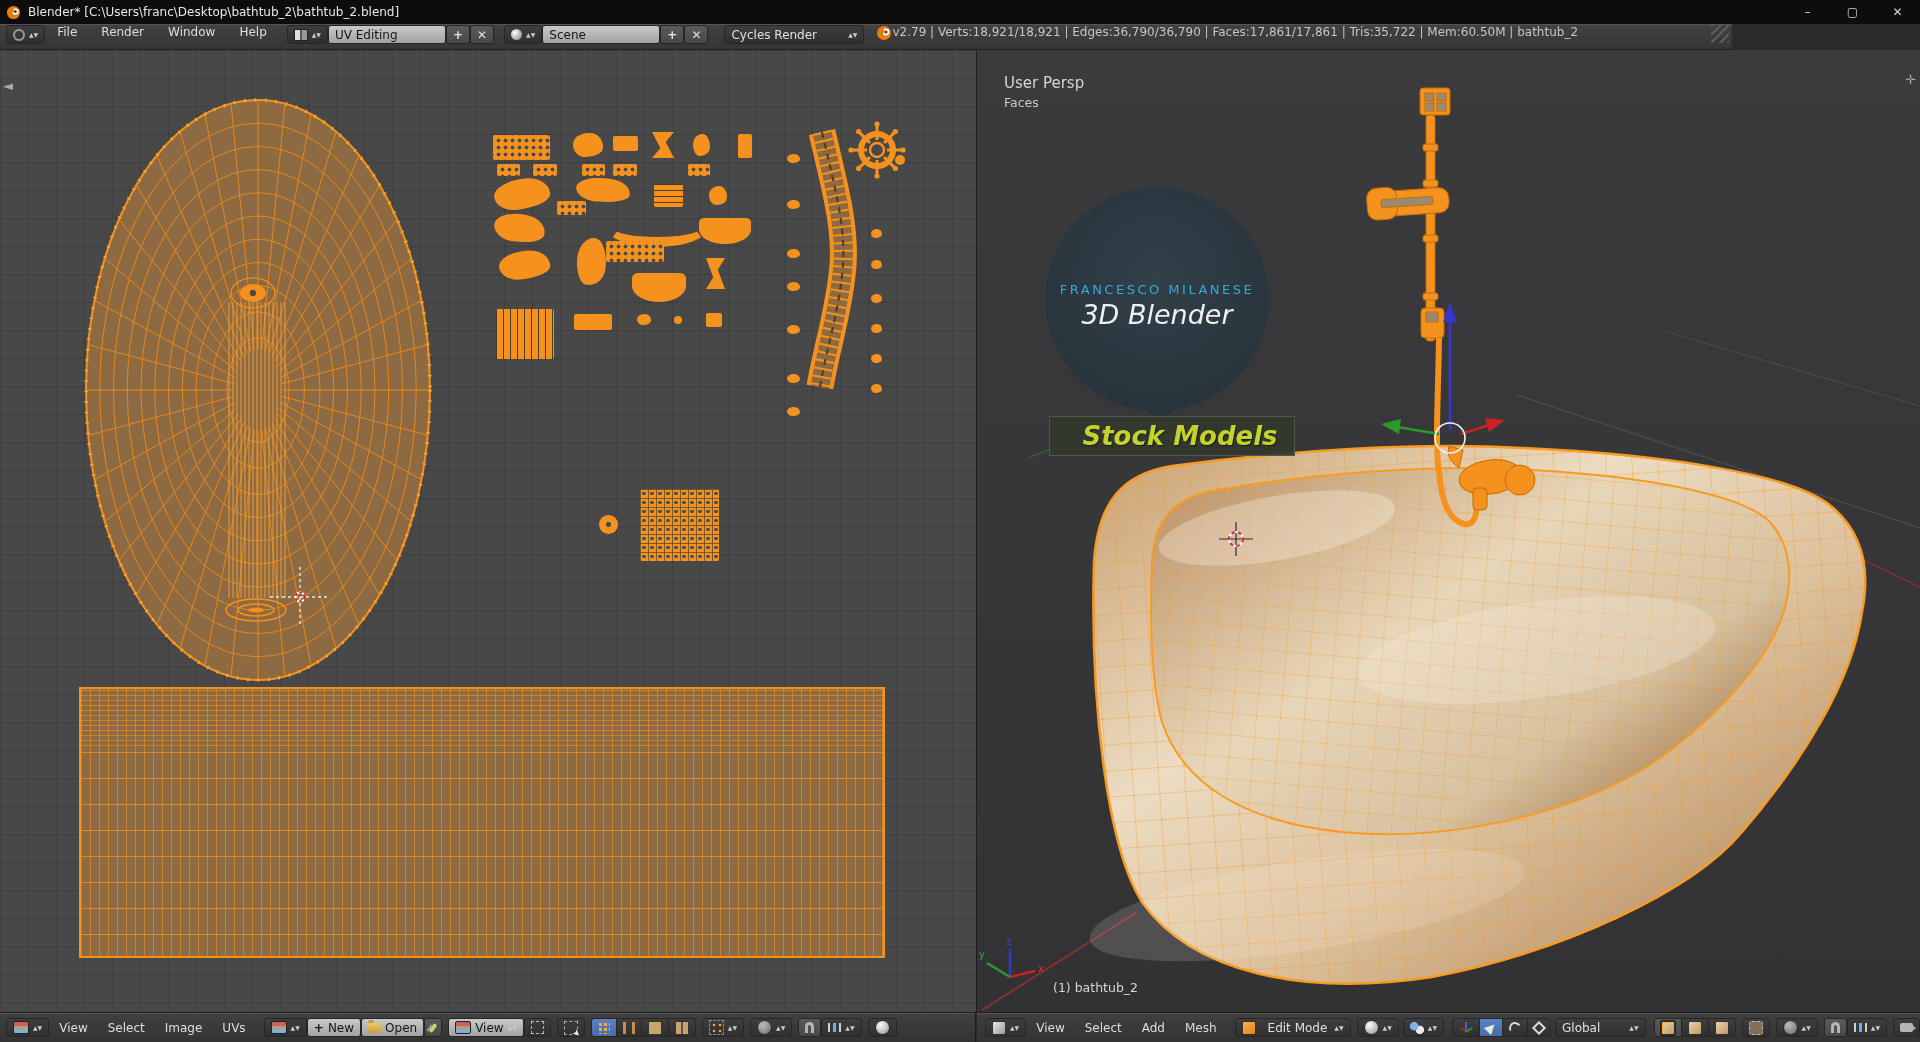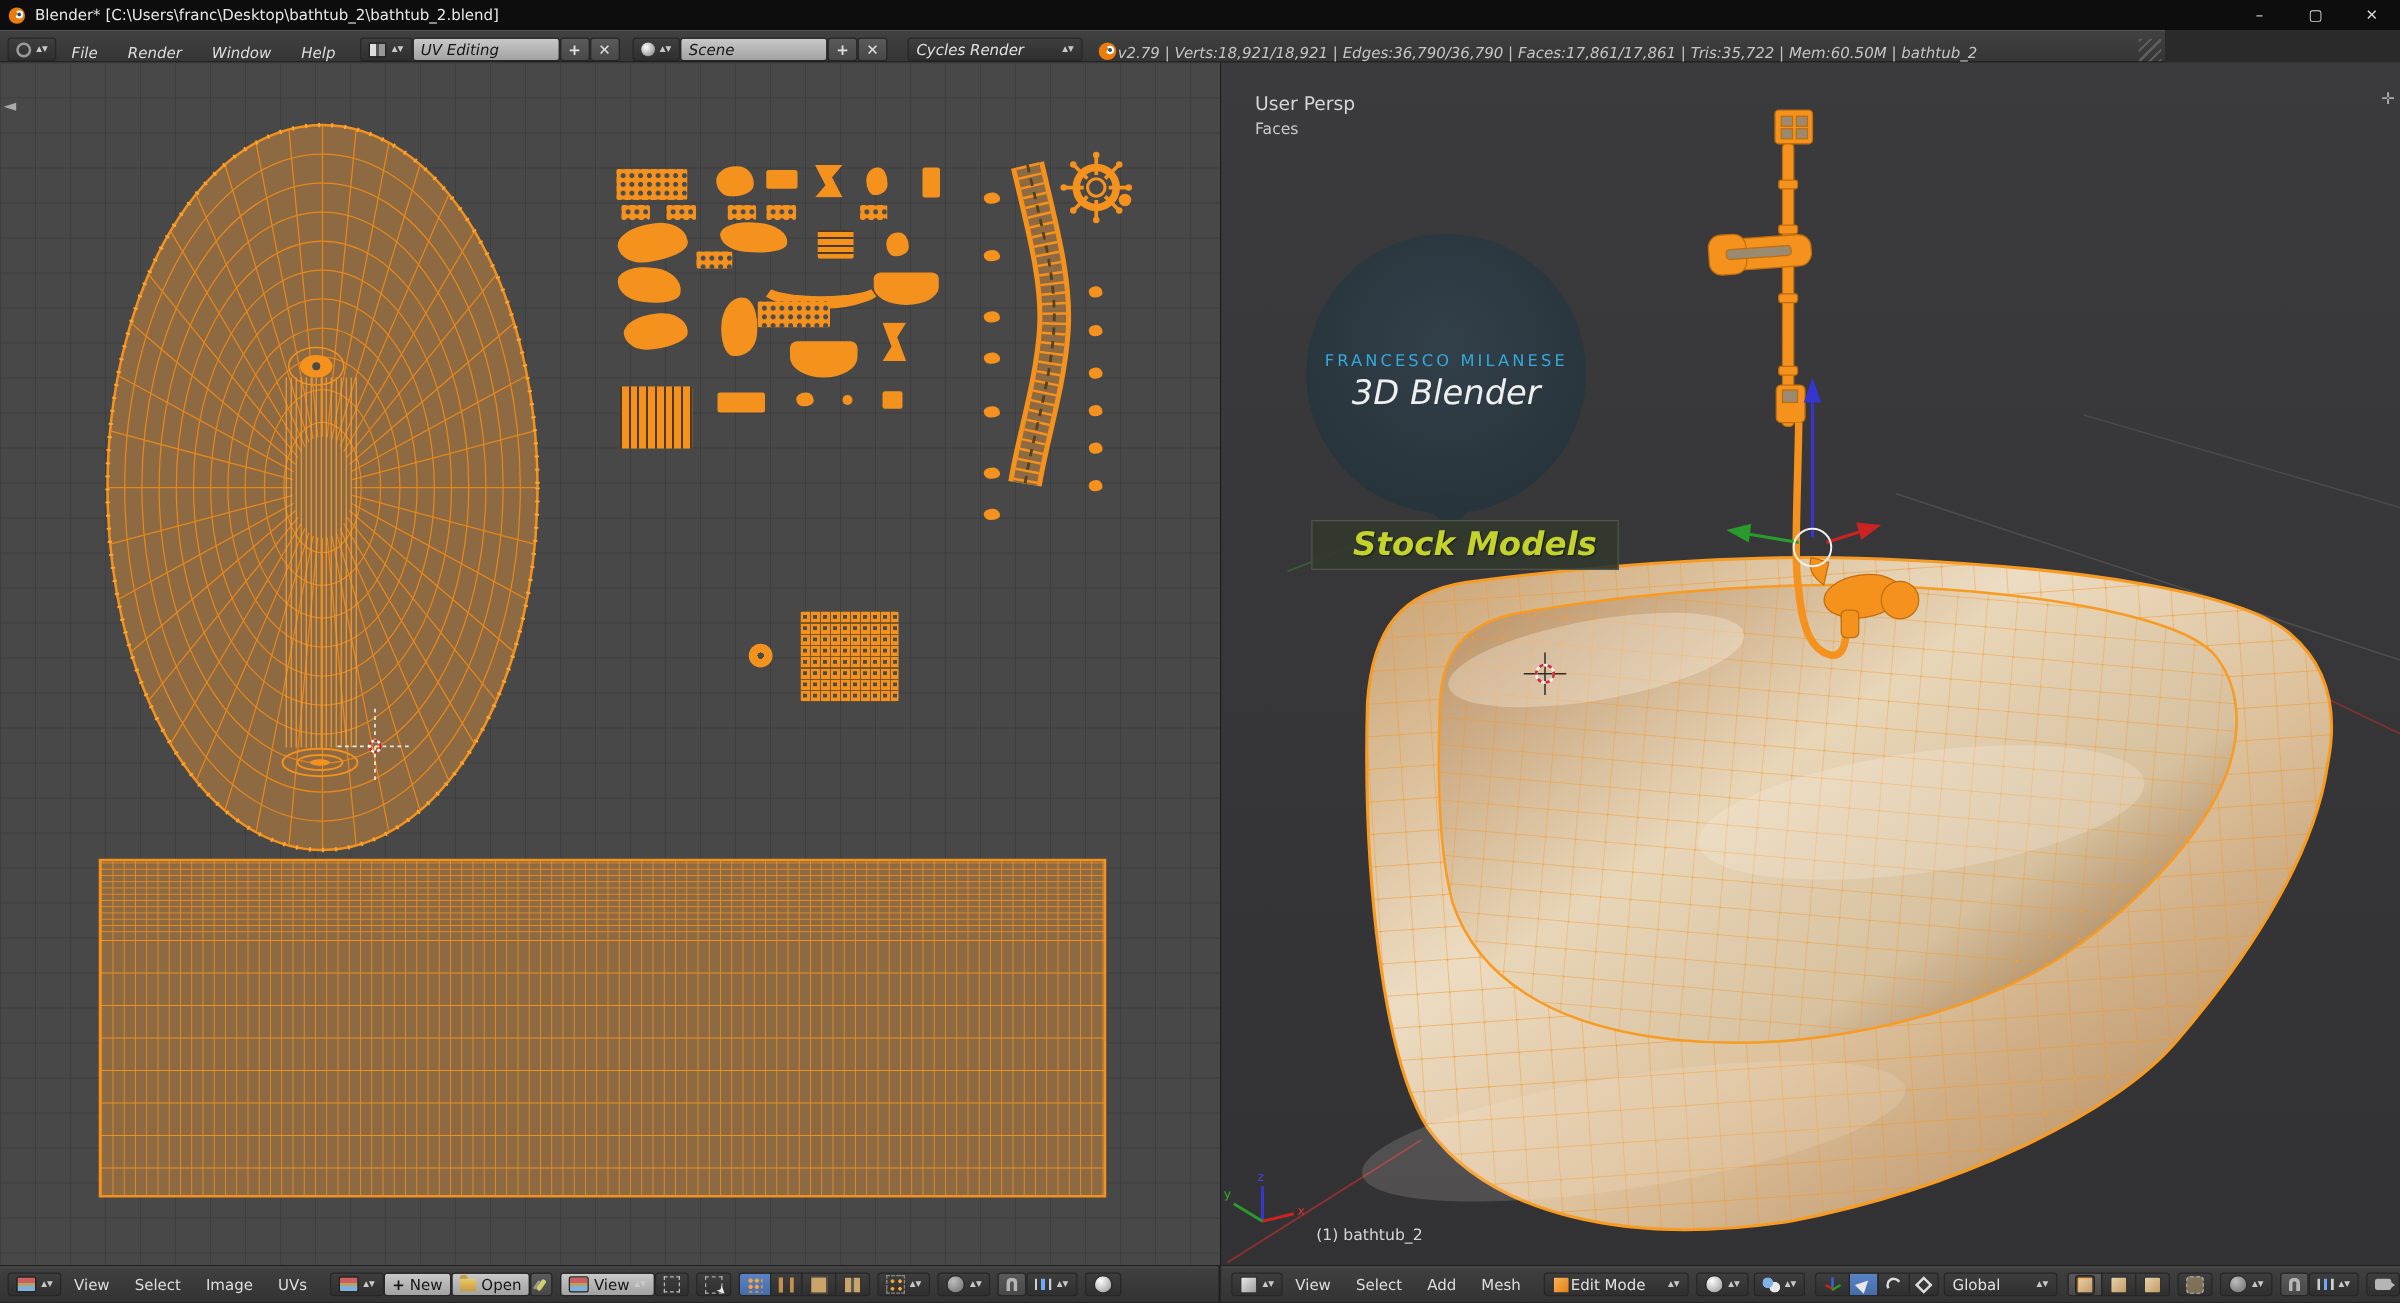--- a/index.html
+++ b/index.html
@@ -6,21 +6,21 @@
   #root{position:relative;width:1920px;height:1042px;background:#2a2a2a;overflow:hidden;
         font-family:"DejaVu Sans",sans-serif;font-size:12px;color:#d8d8d8;-webkit-font-smoothing:antialiased;}
   
   .titlebar{position:absolute;left:0;top:0;width:1920px;height:24px;background:#0d0d0d;display:flex;align-items:center;}
   .titlebar .blogo{width:15px;height:15px;margin:0 7px 0 6px;}
   .title-text{color:#e8e8e8;font-size:12px;}
   .wincontrols{position:absolute;right:0;top:0;height:24px;display:flex;}
   .winbtn{width:45px;height:24px;display:flex;align-items:center;justify-content:center;color:#d5d5d5;font-size:12px;}
   
   .infobar{position:absolute;left:0;top:24px;width:1732px;height:26px;background:linear-gradient(#414141,#353535);
-           border-top:1px solid #545454;border-bottom:1px solid #1f1f1f;display:flex;align-items:flex-end;box-sizing:border-box;font-style:italic;}
+           border-top:1px solid #545454;border-bottom:1px solid #1f1f1f;display:flex;align-items:flex-start;box-sizing:border-box;}
   .menuitem{padding:0 12px;color:#dedede;cursor:default;}
   .btn{display:inline-flex;align-items:center;gap:4px;height:19px;padding:0 6px;border-radius:3px;
        border:1px solid #262626;background:linear-gradient(#5a5a5a,#484848);color:#e0e0e0;box-sizing:border-box;}
   .btn.light{background:linear-gradient(#c9c9c9,#a2a2a2);color:#151515;}
   .btn.dark{background:linear-gradient(#3e3e3e,#2f2f2f);}
   .btn.active{background:linear-gradient(#5b83c4,#466ca8);color:#fff;}
   .grp{display:inline-flex;}
   .grp .btn{border-radius:0;margin-left:-1px;}
   .grp .btn:first-child{border-radius:3px 0 0 3px;margin-left:0;}
   .grp .btn:last-child{border-radius:0 3px 3px 0;}
@@ -527,21 +527,21 @@
   <div class="bheader bh-right">
     <span class="btn dark" style="margin-left:8px">
       <span class="i-cube ic"></span>
         <span class="ud">▲▼</span>
       </span>
     <span class="menuitem">View</span>
     <span class="menuitem">Select</span>
     <span class="menuitem">Add</span>
     <span class="menuitem">Mesh</span>
     <span class="btn dark" style="margin-left:8px;width:118px;justify-content:space-between">
-      <span style="display:inline-flex;align-items:center;gap:1px">
+      <span style="display:inline-flex;align-items:center;gap:12px">
         <span class="i-cube orange ic"></span>
         <span>Edit Mode</span>
         </span>
       <span class="ud">▲▼</span>
       </span>
     <span class="btn dark" style="margin-left:6px">
       <span class="i-sphere ic"></span>
         <span class="ud">▲▼</span>
       </span>
     <span class="btn dark" style="margin-left:4px">

